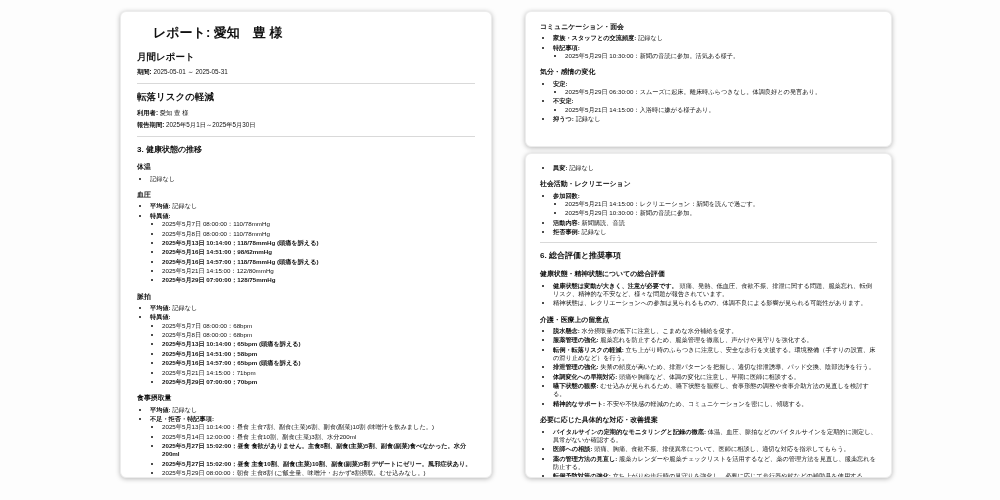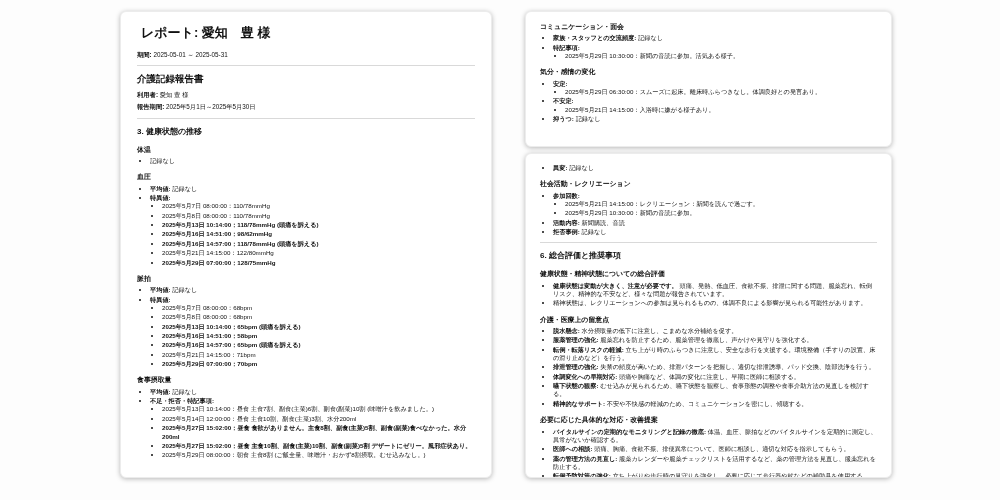--- a/index.html
+++ b/index.html
@@ -11,43 +11,44 @@
   .page{
     position:absolute;background:#ffffff;border:1px solid #ececec;
     border-radius:6px;box-shadow:0 1px 5px rgba(0,0,0,.28);
     box-sizing:border-box;overflow:hidden;line-height:1.35;
   }
   #page-left{left:120px;top:11px;width:372px;height:467px;padding:12px 16px}
   #page-right-top{left:525px;top:11px;width:367px;height:136px;padding:10px 14px}
   #page-right-bottom{left:525px;top:153px;width:367px;height:325px;padding:10px 14px}
   .page > :first-child{margin-top:0}
 
-  .title{font-size:13px;font-weight:700;margin:0 4px 9px}
+  .title{font-size:13px;font-weight:700;margin:0 16px 9px}
   .subtitle{font-size:9.5px;font-weight:700;margin:7px 0 5px}
   .meta{font-size:6.3px;margin:4px 0}
   .meta strong{font-weight:700}
   .section{font-size:8px;font-weight:700;margin:8px 0 5px}
   .subsection{font-size:6.9px;font-weight:700;margin:7px 0 3px}
   hr.divider{border:none;border-top:1px solid #d9d9d9;margin:6px 0}
 
   ul{list-style:disc;margin:2px 0;padding-left:13px}
   ul ul{margin:0;padding-left:12px}
   li{font-size:6.2px;line-height:1.35;margin:0 0 1px}
   li.bold{font-weight:700}
   li strong{font-weight:700}
 </style>
 </head>
 <body>
 
 <div>
   <section class="page" id="page-left">
       <div class="title">レポート: 愛知　豊 様</div>
+      <div class="subtitle">月間レポート</div>
       <div class="meta"><strong>期間:</strong> 2025-05-01 ～ 2025-05-31</div>
       <hr class="divider">
-      <div class="subtitle">介護記録報告書</div>
+      <div class="subtitle">転落リスクの軽減</div>
       <div class="meta"><strong>利用者:</strong> 愛知 豊 様</div>
       <div class="meta"><strong>報告期間:</strong> 2025年5月1日～2025年5月30日</div>
       <hr class="divider">
       <div class="section">3. 健康状態の推移</div>
       <div class="subsection">体温</div>
       <ul>
         <li>記録なし</li>
       </ul>
       <div class="subsection">血圧</div>
       <ul>

